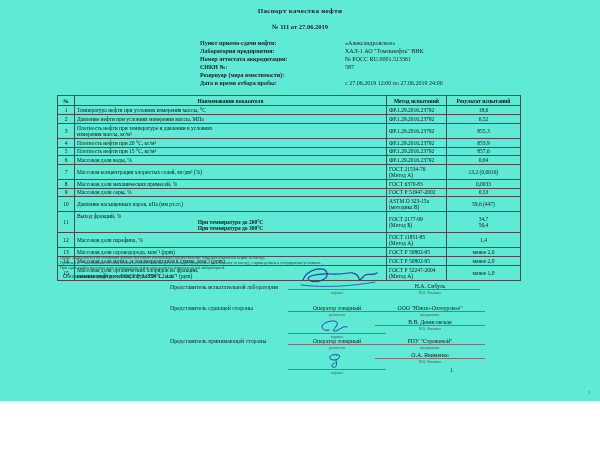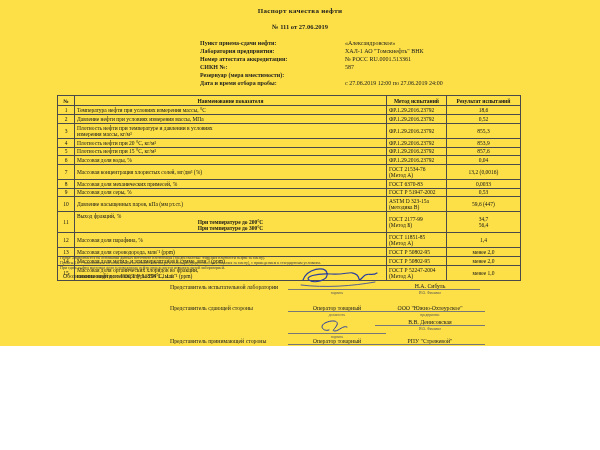--- a/index.html
+++ b/index.html
@@ -1,17 +1,17 @@
 <!DOCTYPE html>
 <html><head>
 <meta charset="utf-8">
 <style>
   *{box-sizing:border-box;margin:0;padding:0}
   html,body{width:600px;height:450px;background:#fff}
-  .page{position:relative;width:600px;height:346px;background:#fde047;
+  .page{position:relative;width:600px;height:401px;background:#5eead4;
         font-family:"Liberation Serif",serif;color:#1d1d1d;overflow:hidden}
   .doc-title{position:absolute;top:7px;left:0;width:100%;text-align:center;
              font-size:7px;font-weight:bold;letter-spacing:.3px}
   .doc-subtitle{position:absolute;top:23px;left:0;width:100%;text-align:center;
              font-size:6.5px;font-weight:bold}
   .fields{position:absolute;top:40px;left:200px;font-size:6px;line-height:1.15}
   .frow{display:flex;margin-bottom:1.2px}
   .flabel{width:145px;font-weight:bold}
   .fvalue{white-space:nowrap}
   .qtable{position:absolute;top:95px;left:57px;width:463px;border-collapse:collapse;

